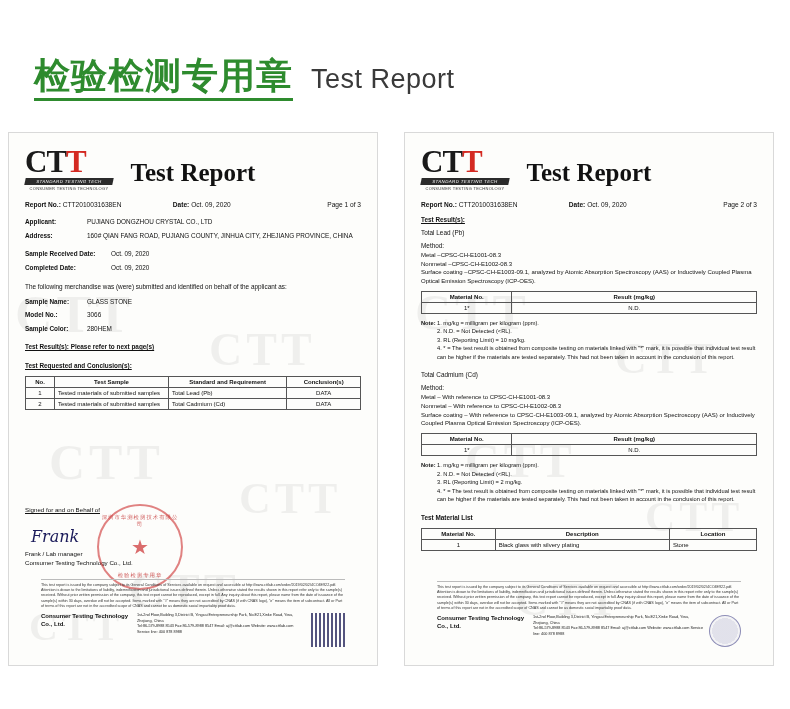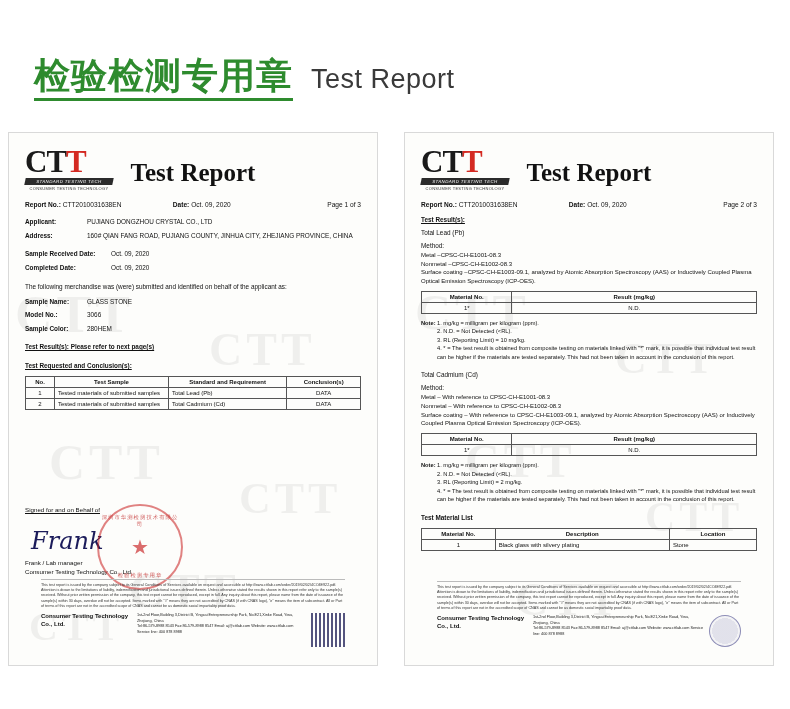--- a/index.html
+++ b/index.html
@@ -171,21 +171,21 @@
   .note-row { display: flex; }
   .note-row .nn { width: 16px; flex: none; }
   .note-row .nt { flex: 1; }
 
   
   .sig-wrap { position: relative; margin-top: 18px; height: 86px; }
   .sig-label { font-size: 6.2px; text-decoration: underline; }
   .sig-script {
     font-family: "DejaVu Serif", serif;
     font-style: italic;
-    font-size: 24px;
+    font-size: 16px;
     color: #1b1b5a;
     margin-top: 14px;
     margin-left: 6px;
   }
   .stamp {
     position: absolute;
     left: 72px;
     top: -2px;
     width: 86px;
     height: 86px;

